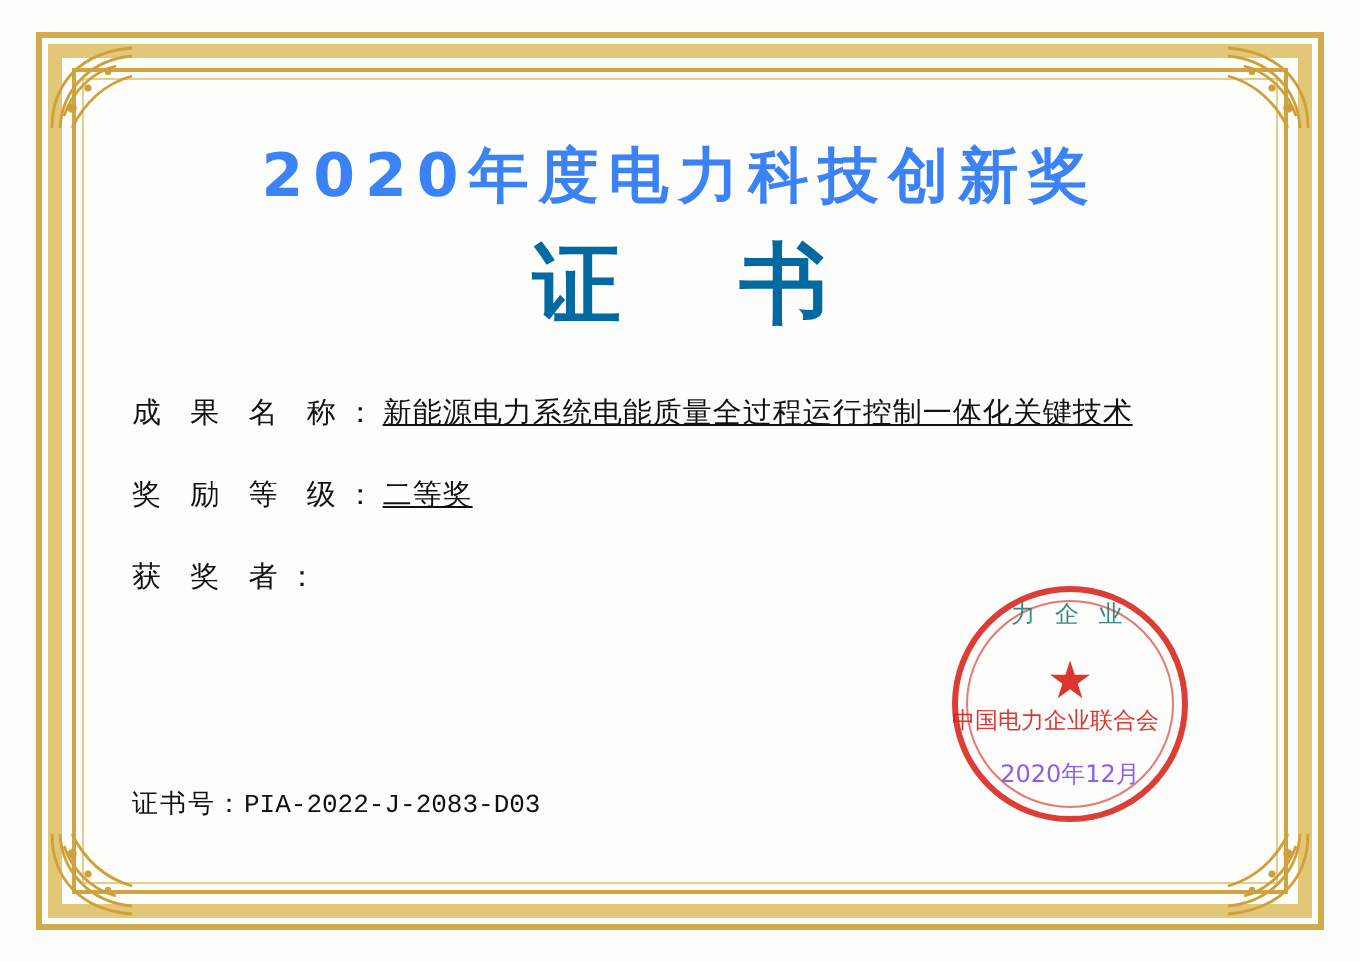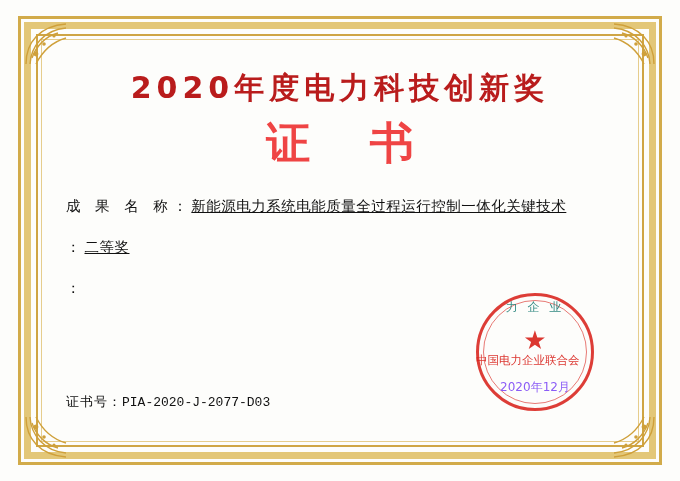--- a/index.html
+++ b/index.html
@@ -77,32 +77,32 @@
     bottom: 52px;
   }
 
   .title-main {
     text-align: center;
     margin-top: 16px;
     font-family: "DejaVu Sans", sans-serif;
     font-weight: bold;
     font-size: 30px;
     letter-spacing: 5px;
-    color: #b91c1c;
+    color: #3b82f6;
     white-space: nowrap;
   }
 
   .title-sub {
     text-align: center;
     margin-top: 10px;
     font-family: "DejaVu Serif", serif;
     font-weight: bold;
     font-size: 44px;
     letter-spacing: 22px;
-    color: #ef4444;
+    color: #0369a1;
     text-indent: 22px;
     line-height: 1.1;
   }
 
   .fields {
     margin-top: 30px;
     padding-left: 14px;
   }
   .field-row {
     display: flex;
@@ -266,32 +266,34 @@
 
     <div class="fields">
 
       <div class="field-row">
         <span class="field-label">成 果 名 称</span>
         <span class="field-colon">：</span>
         <span class="field-value">新能源电力系统电能质量全过程运行控制一体化关键技术</span>
       </div>
 
       <div class="field-row">
+        <span class="field-label">奖 励 等 级</span>
         <span class="field-colon">：</span>
         <span class="field-value">二等奖</span>
       </div>
 
       <div class="field-row">
+        <span class="field-label">获  奖  者</span>
         <span class="field-colon">：</span>
       </div>
 
     </div>
 
     <div class="serial">
-      <span class="serial-label">证书号：</span><span class="serial-value">PIA-2020-J-2077-D03</span>
+      <span class="serial-label">证书号：</span><span class="serial-value">PIA-2022-J-2083-D03</span>
     </div>
 
     <div class="seal">
       <div class="seal-ring"></div>
       <div class="seal-ring inner"></div>
       <div class="seal-arc">力 企 业</div>
       <div class="seal-star">★</div>
       <div class="seal-text">中国电力企业联合会</div>
       <div class="seal-date">2020年12月</div>
     </div>

